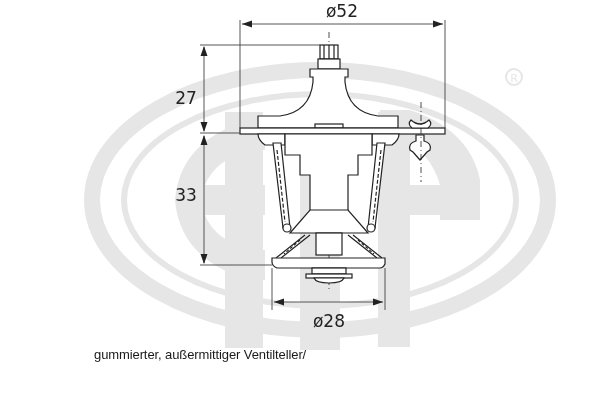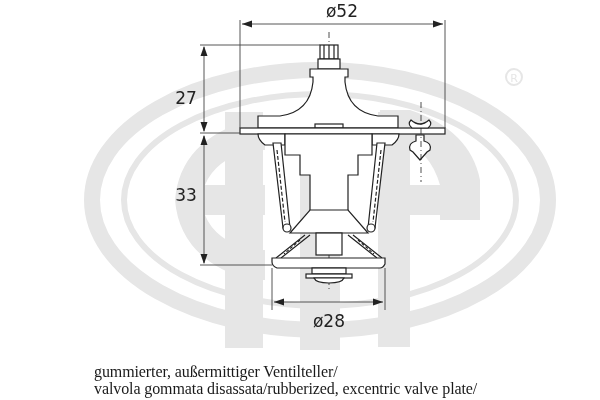--- a/index.html
+++ b/index.html
@@ -1,19 +1,19 @@
 <!DOCTYPE html>
 <html><head>
 <meta charset="utf-8">
 <style>
   html, body { margin: 0; padding: 0; background: #ffffff; }
   body { width: 600px; height: 400px; position: relative; overflow: hidden; font-family: "DejaVu Sans", sans-serif; }
   #canvas { position: absolute; left: 0; top: 0; width: 600px; height: 400px; }
   .dim-label { font-family: "DejaVu Sans", sans-serif; font-size: 17px; fill: #222; }
-  .caption { position: absolute; left: 94px; top: 364px; font-family: Liberation Serif, serif; font-size: 16px; line-height: 16.5px; color: #1a1a1a; letter-spacing: -0.1px; }
+  .caption { position: absolute; left: 94px; top: 347px; font-family: Liberation Sans, sans-serif; font-size: 13px; line-height: 16.5px; color: #1a1a1a; letter-spacing: -0.1px; }
   .caption div { white-space: nowrap; }
 </style>
 </head>
 <body>
 
 <svg id="canvas" viewBox="0 0 600 400" xmlns="http://www.w3.org/2000/svg">
 
   <g fill="none" stroke="#e6e6e6">
     <ellipse cx="320" cy="200" rx="228" ry="130" stroke-width="16"></ellipse>
     <ellipse cx="320" cy="200" rx="196" ry="106" stroke-width="6"></ellipse>
@@ -109,14 +109,13 @@
   </g>
 
   <text class="dim-label" x="342" y="17" text-anchor="middle">ø52</text>
   <text class="dim-label" x="186" y="104" text-anchor="middle">27</text>
   <text class="dim-label" x="186" y="201" text-anchor="middle">33</text>
   <text class="dim-label" x="329" y="327" text-anchor="middle">ø28</text>
 </svg>
 
 <div class="caption">
   <div>gummierter, außermittiger Ventilteller/</div>
-  <div>valvola gommata disassata/rubberized, excentric valve plate/</div>
 </div>
 
 </body></html>

